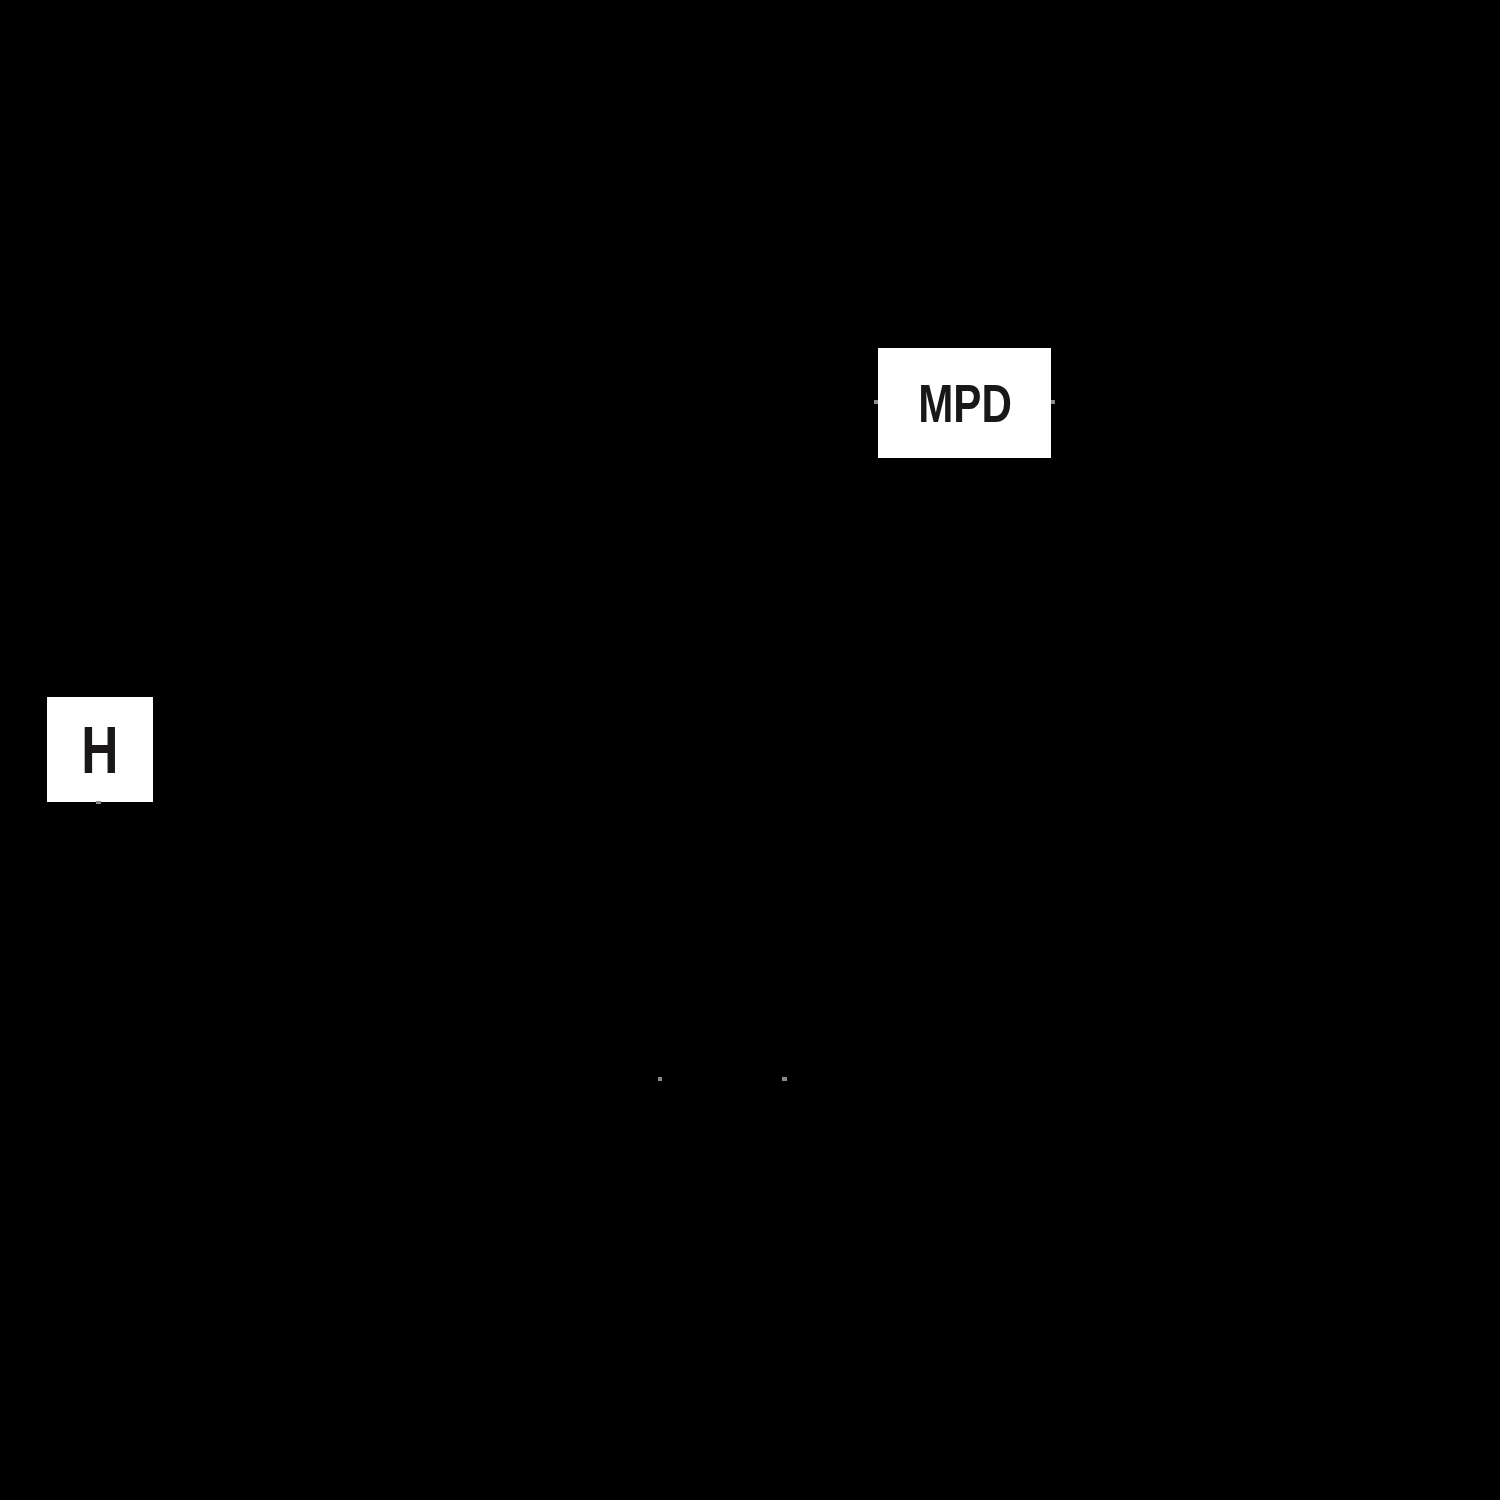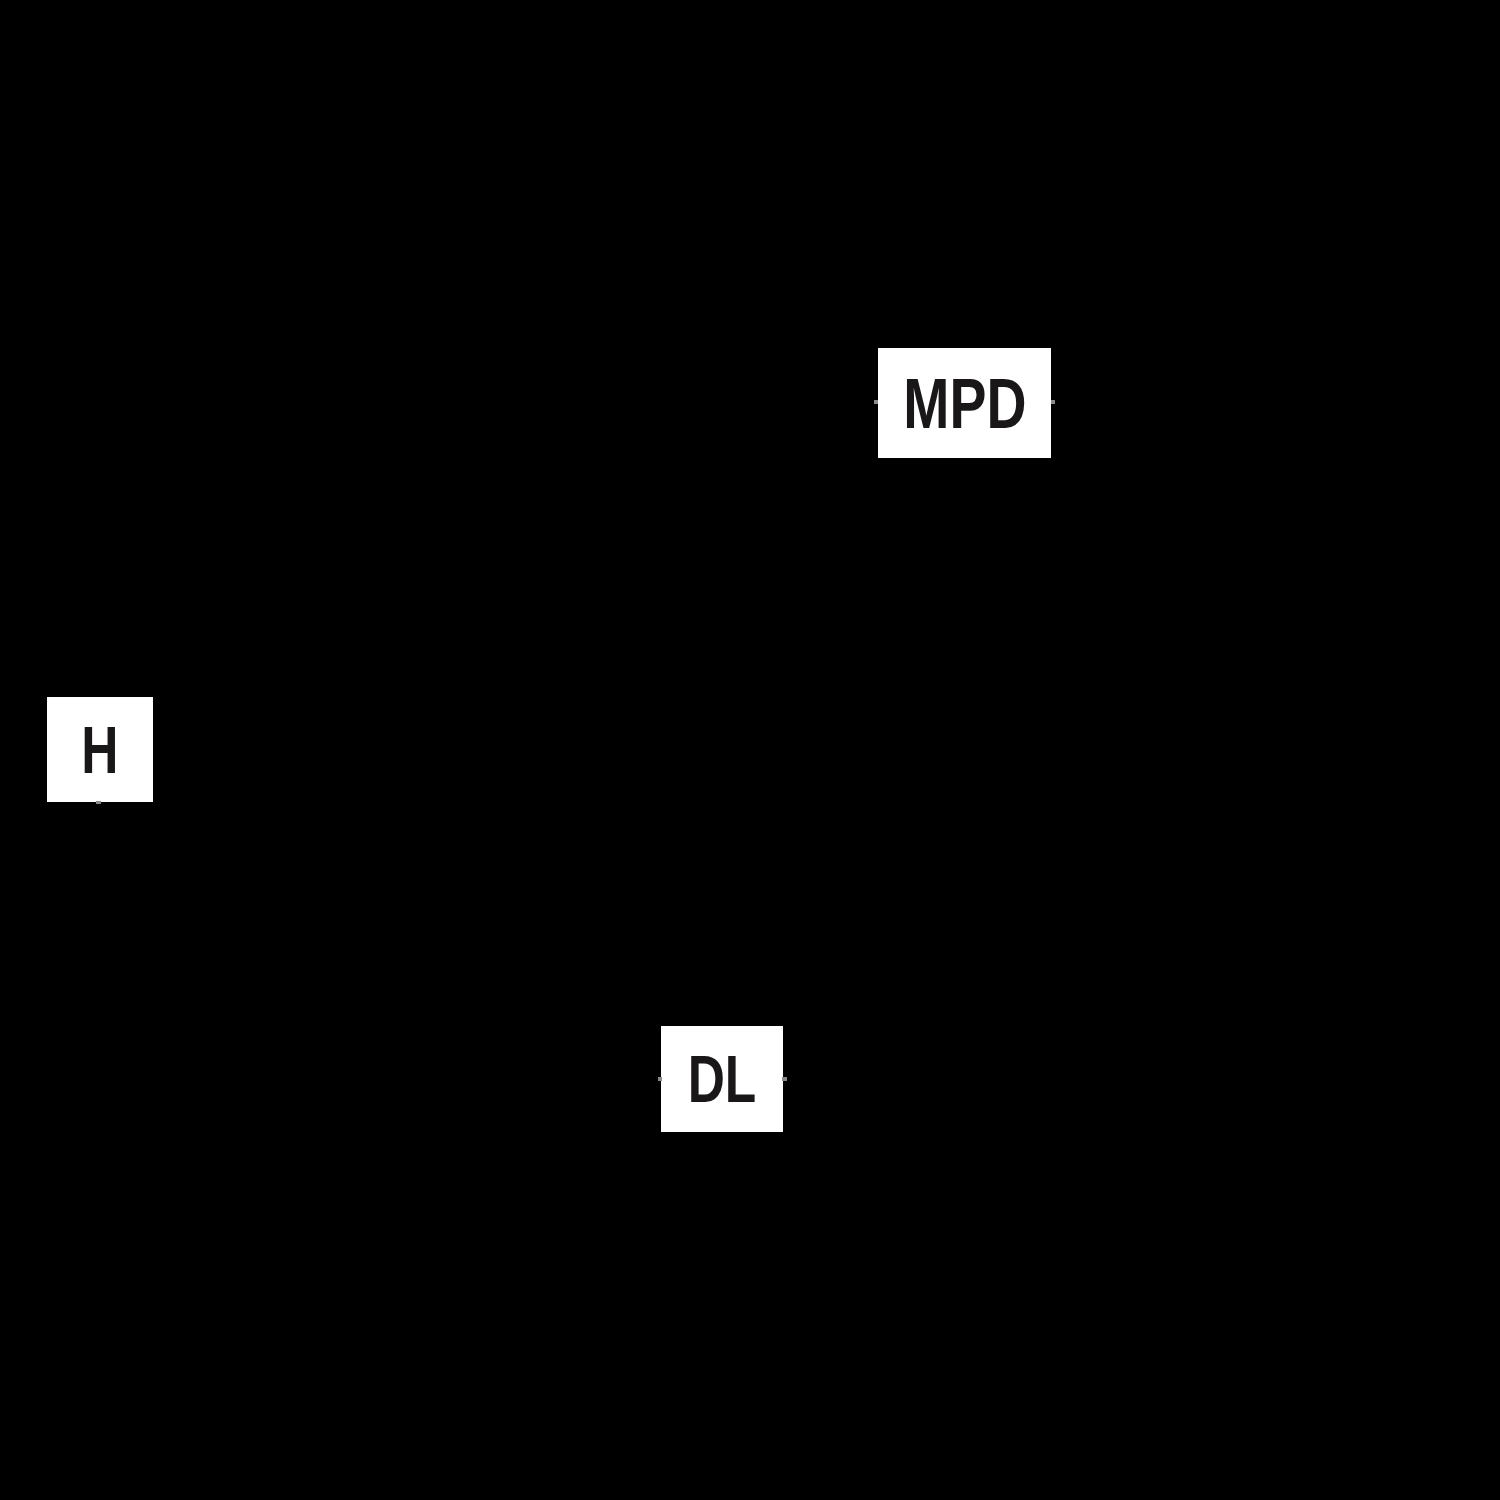--- a/index.html
+++ b/index.html
@@ -27,21 +27,21 @@
     justify-content: center;
     font-weight: bold;
   }
   .dim-label .cond {
     display: inline-block;
     transform: scaleX(0.78);
     transform-origin: center;
     white-space: nowrap;
     line-height: 1;
   }
-  .label-mpd { left: 878px; top: 348px; width: 173px; height: 110px; font-size: 71px; }
+  .label-mpd { left: 878px; top: 348px; width: 173px; height: 110px; font-size: 54px; }
   .label-h   { left: 47px;  top: 697px; width: 106px; height: 105px; font-size: 66px; }
   .label-dl  { left: 661px; top: 1026px; width: 122px; height: 106px; font-size: 66px; }
 
   .leader-stub {
     position: absolute;
     background: var(--stub, #8a8a8a);
   }
   .stub-mpd-left  { left: 874px;  top: 400px;  width: 4px; height: 4px; }
   .stub-mpd-right { left: 1051px; top: 400px;  width: 4px; height: 4px; }
   .stub-h-bottom  { left: 96px;   top: 801px;  width: 5px; height: 3px; }
@@ -72,23 +72,20 @@
 <div class="canvas">
 
   <div class="dim-label label-mpd">
     <span class="cond">MPD</span>
   </div>
 
   <div class="dim-label label-h">
     <span class="cond">H</span>
   </div>
 
-  <div class="dim-label label-dl">
-    <span class="cond">DL</span>
-  </div>
 
   <div class="leader-stub stub-mpd-left"></div>
   <div class="leader-stub stub-mpd-right"></div>
   <div class="leader-stub stub-h-bottom"></div>
   <div class="leader-stub stub-dl-left"></div>
   <div class="leader-stub stub-dl-right"></div>
 
 
 </div>
 

